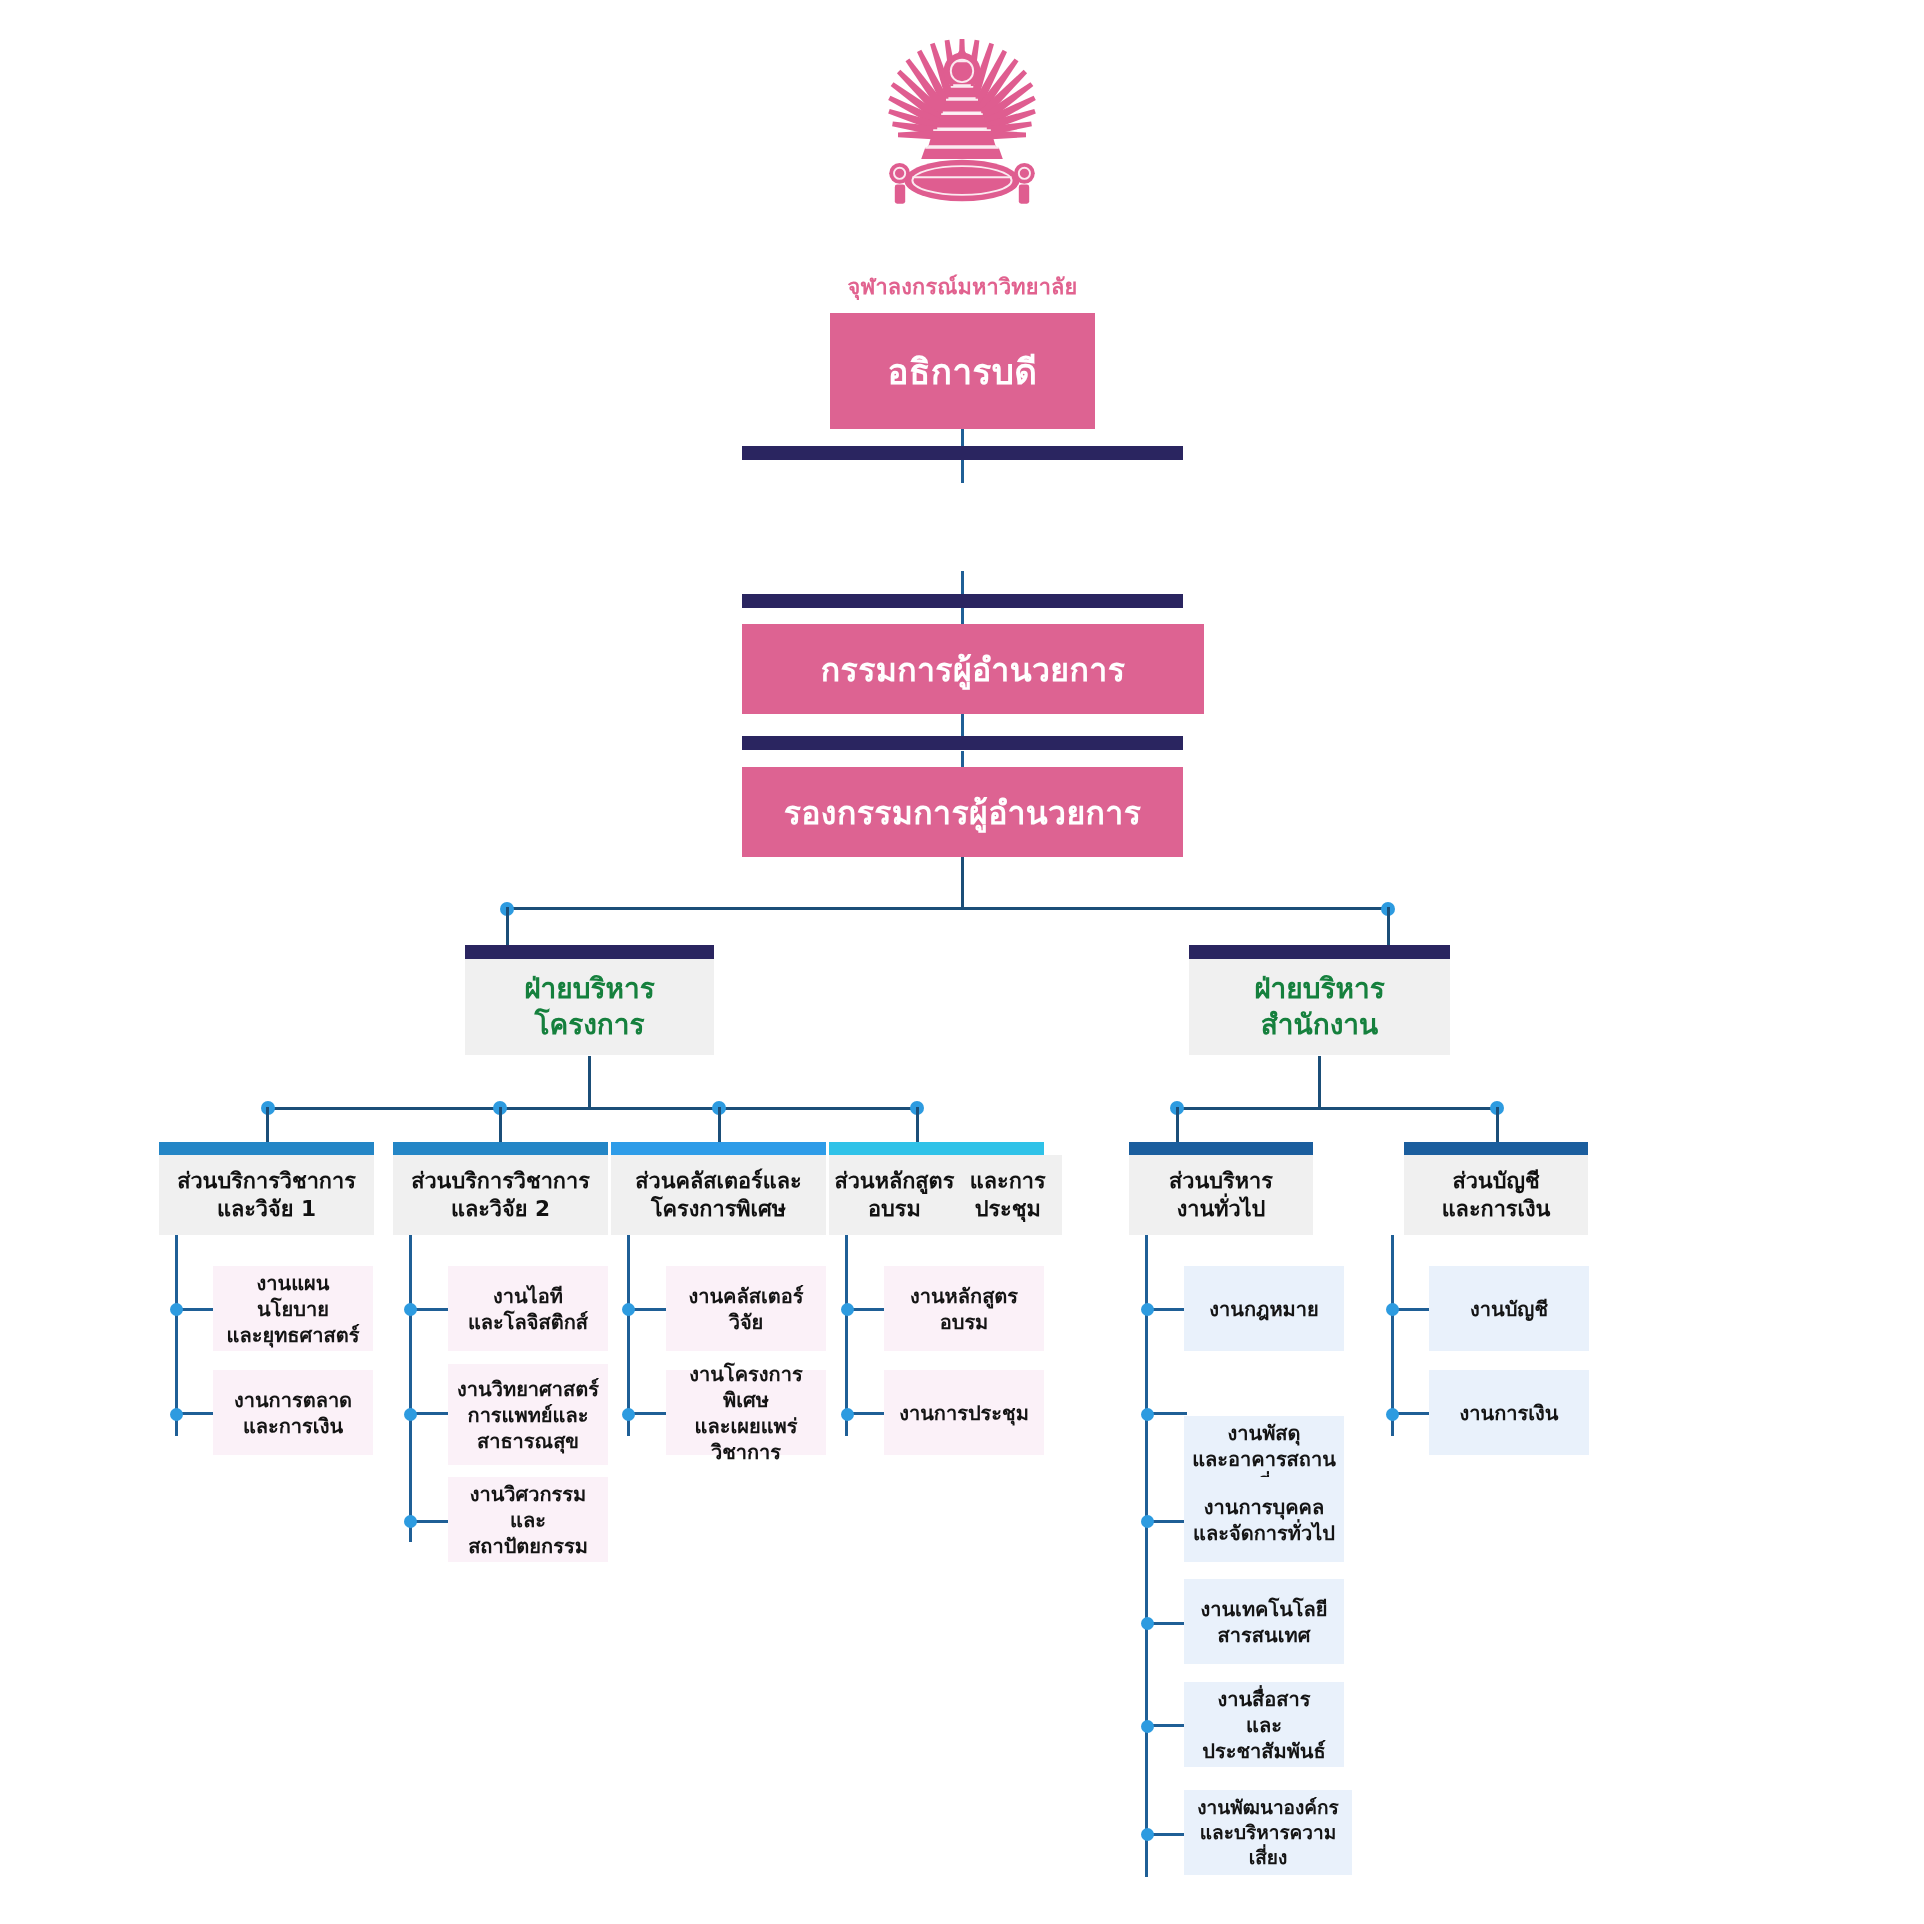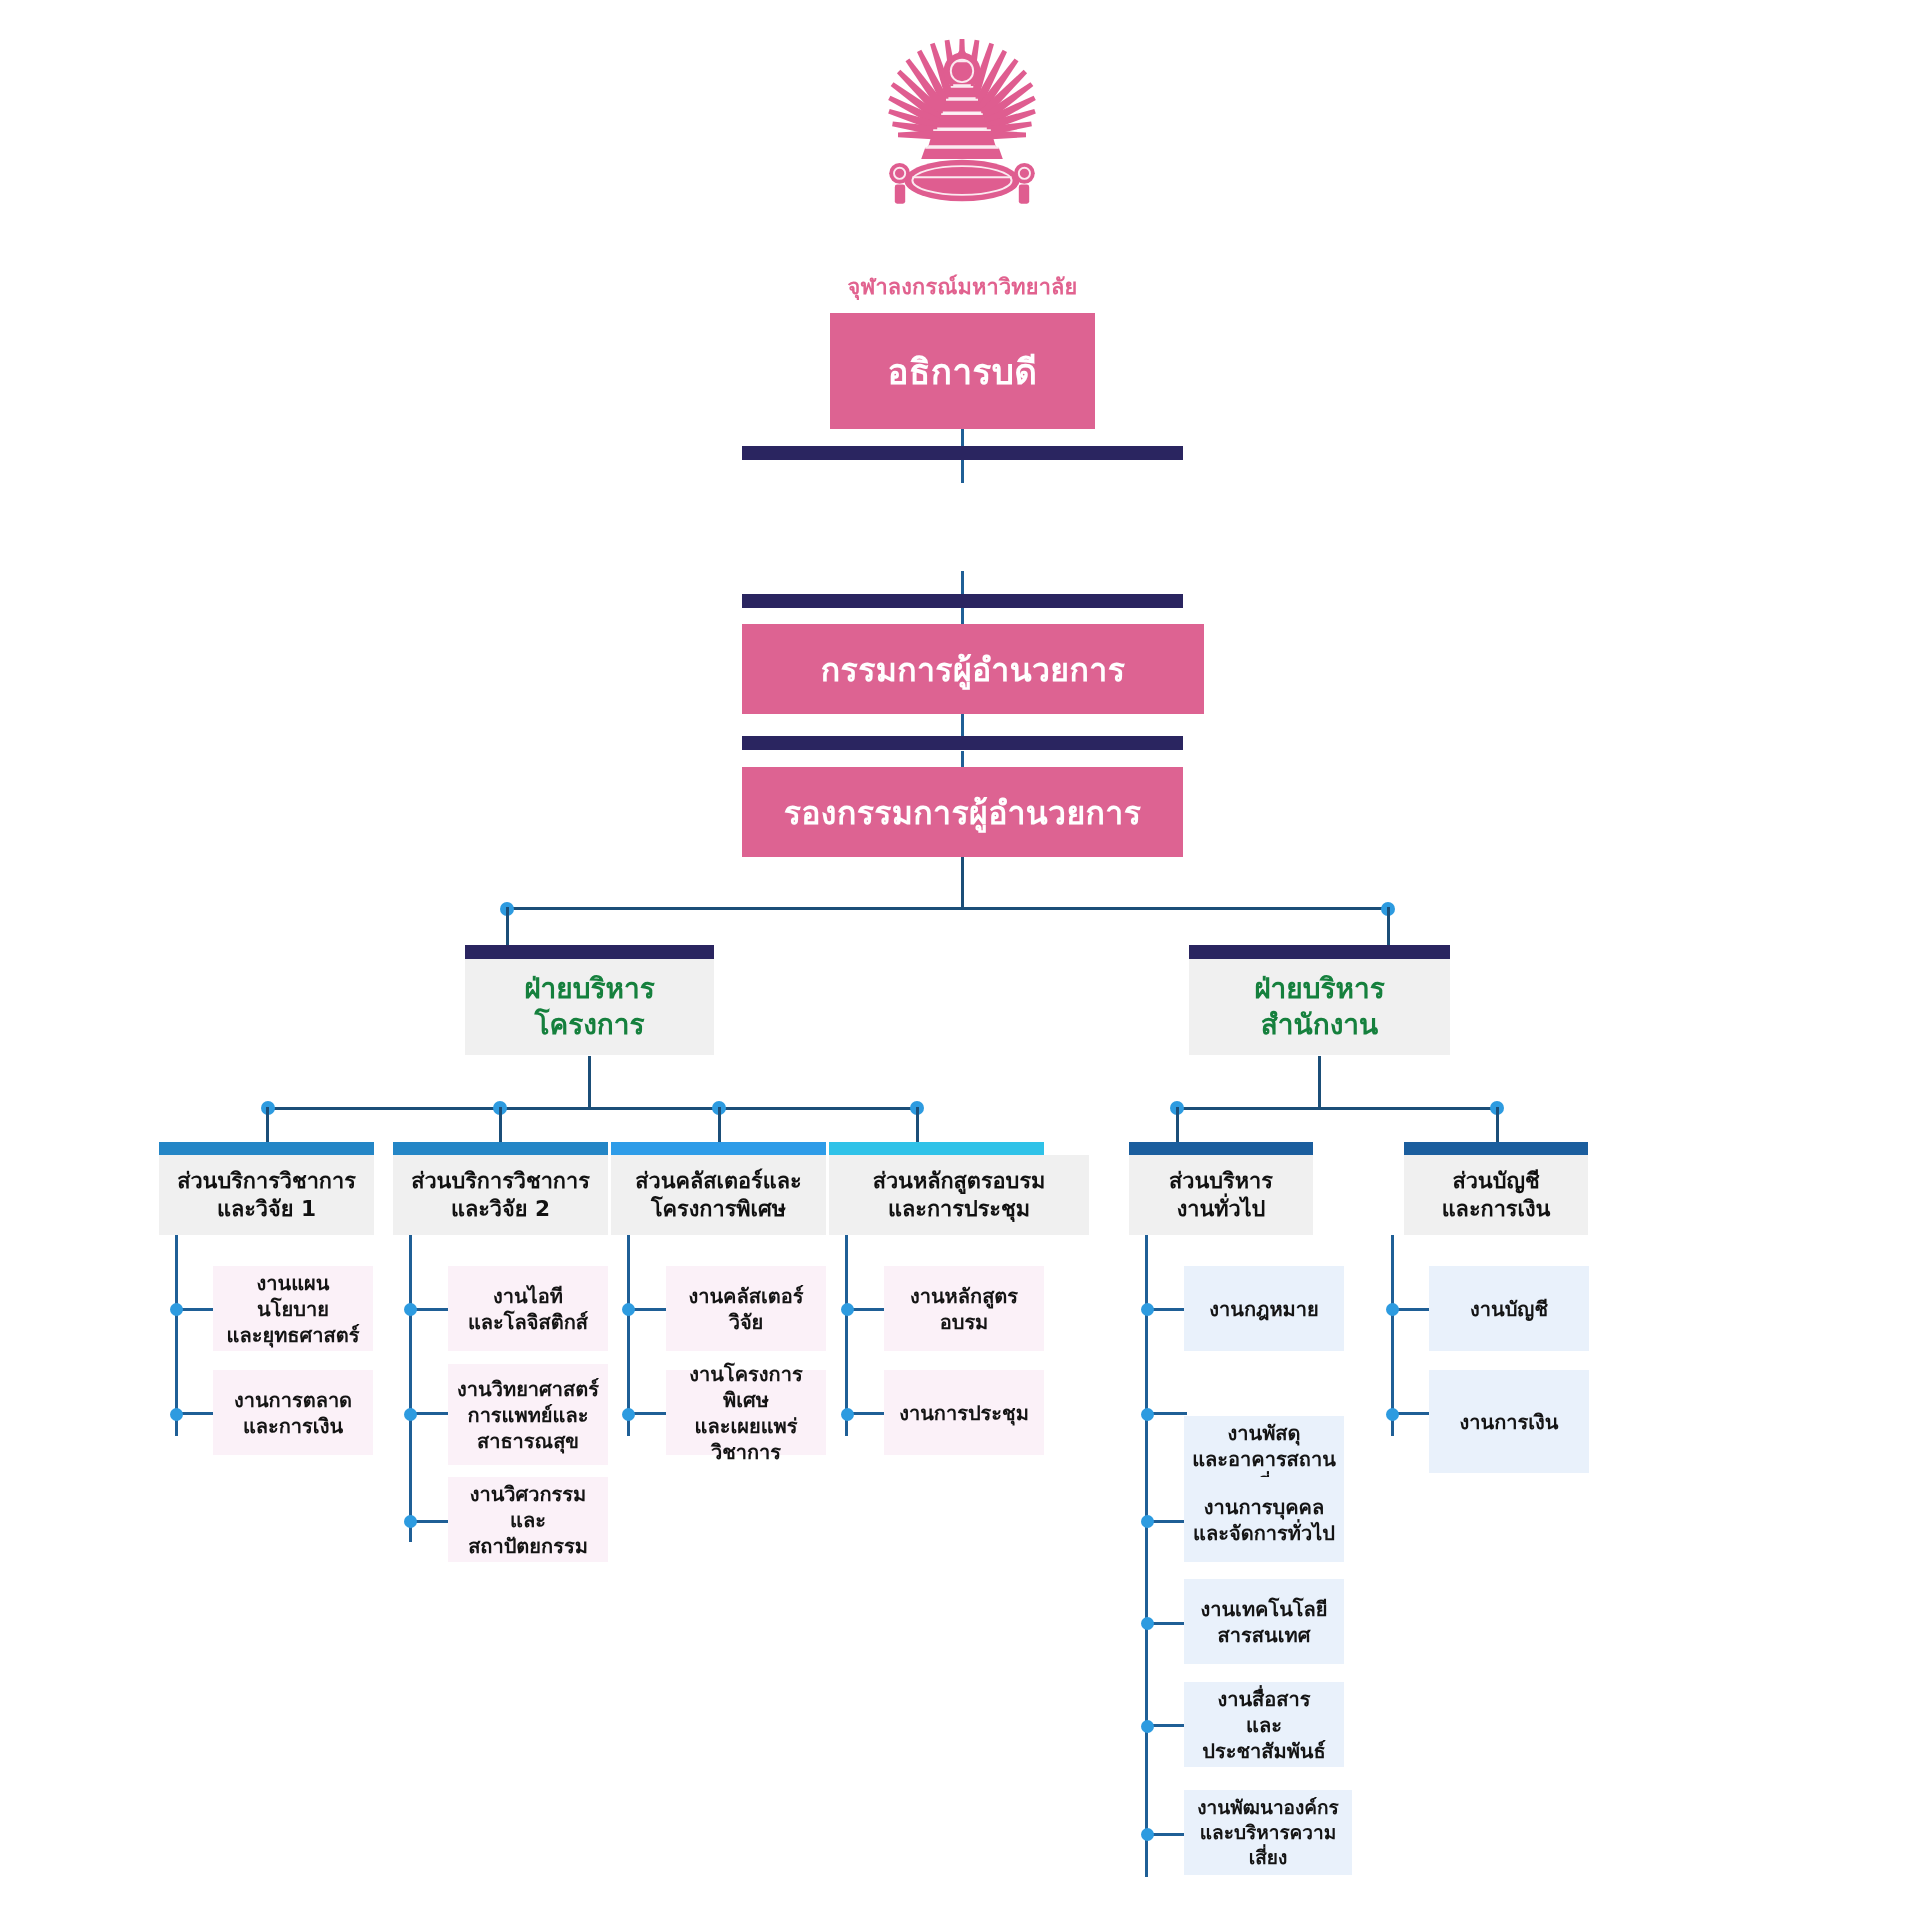--- a/index.html
+++ b/index.html
@@ -214,21 +214,21 @@
     <span>งานคลัสเตอร์วิจัย</span>
   </div>
   <div class="abs h-line" style="left:630px;top:1412px;width:38px;"></div>
   <div class="abs dot-sm" style="left:622px;top:1408px;"></div>
   <div class="abs leaf leaf-pink" style="left:666px;top:1370px;width:160px;height:85px;font-size:20px;flex-direction:column;">
     <span>งานโครงการพิเศษ</span>
     <span>และเผยแพร่วิชาการ</span>
   </div>
 
   <div class="abs" style="left:829px;top:1142px;width:215px;height:13px;background:#2FC2E8;"></div>
-  <div class="abs divbox-sm" style="left:829px;top:1155px;width:260px;height:80px;font-size:21.7px;flex-direction:column;">
+  <div class="abs divbox-sm" style="left:829px;top:1155px;width:233px;height:80px;font-size:21.7px;flex-direction:row;">
     <span>ส่วนหลักสูตรอบรม</span>
     <span>และการประชุม</span>
   </div>
   <div class="abs v-line" style="left:845px;top:1235px;height:201px;"></div>
   <div class="abs h-line" style="left:849px;top:1308px;width:38px;"></div>
   <div class="abs dot-sm" style="left:841px;top:1303px;"></div>
   <div class="abs leaf leaf-pink" style="left:884px;top:1266px;width:160px;height:85px;font-size:20px;flex-direction:column;">
     <span>งานหลักสูตรอบรม</span>
   </div>
   <div class="abs h-line" style="left:849px;top:1412px;width:38px;"></div>
@@ -298,18 +298,18 @@
     <span>และการเงิน</span>
   </div>
   <div class="abs v-line" style="left:1391px;top:1235px;height:201px;"></div>
   <div class="abs h-line" style="left:1394px;top:1308px;width:38px;"></div>
   <div class="abs dot-sm" style="left:1386px;top:1303px;"></div>
   <div class="abs leaf leaf-blue" style="left:1429px;top:1266px;width:160px;height:85px;font-size:20px;flex-direction:column;">
     <span>งานบัญชี</span>
   </div>
   <div class="abs h-line" style="left:1394px;top:1412px;width:38px;"></div>
   <div class="abs dot-sm" style="left:1386px;top:1408px;"></div>
-  <div class="abs leaf leaf-blue" style="left:1429px;top:1370px;width:160px;height:103px;font-size:20px;flex-direction:column;">
+  <div class="abs leaf leaf-blue" style="left:1429px;top:1370px;width:160px;height:85px;font-size:20px;flex-direction:column;">
     <span>งานการเงิน</span>
   </div>
 
 </div>
 
 
 </body></html>

